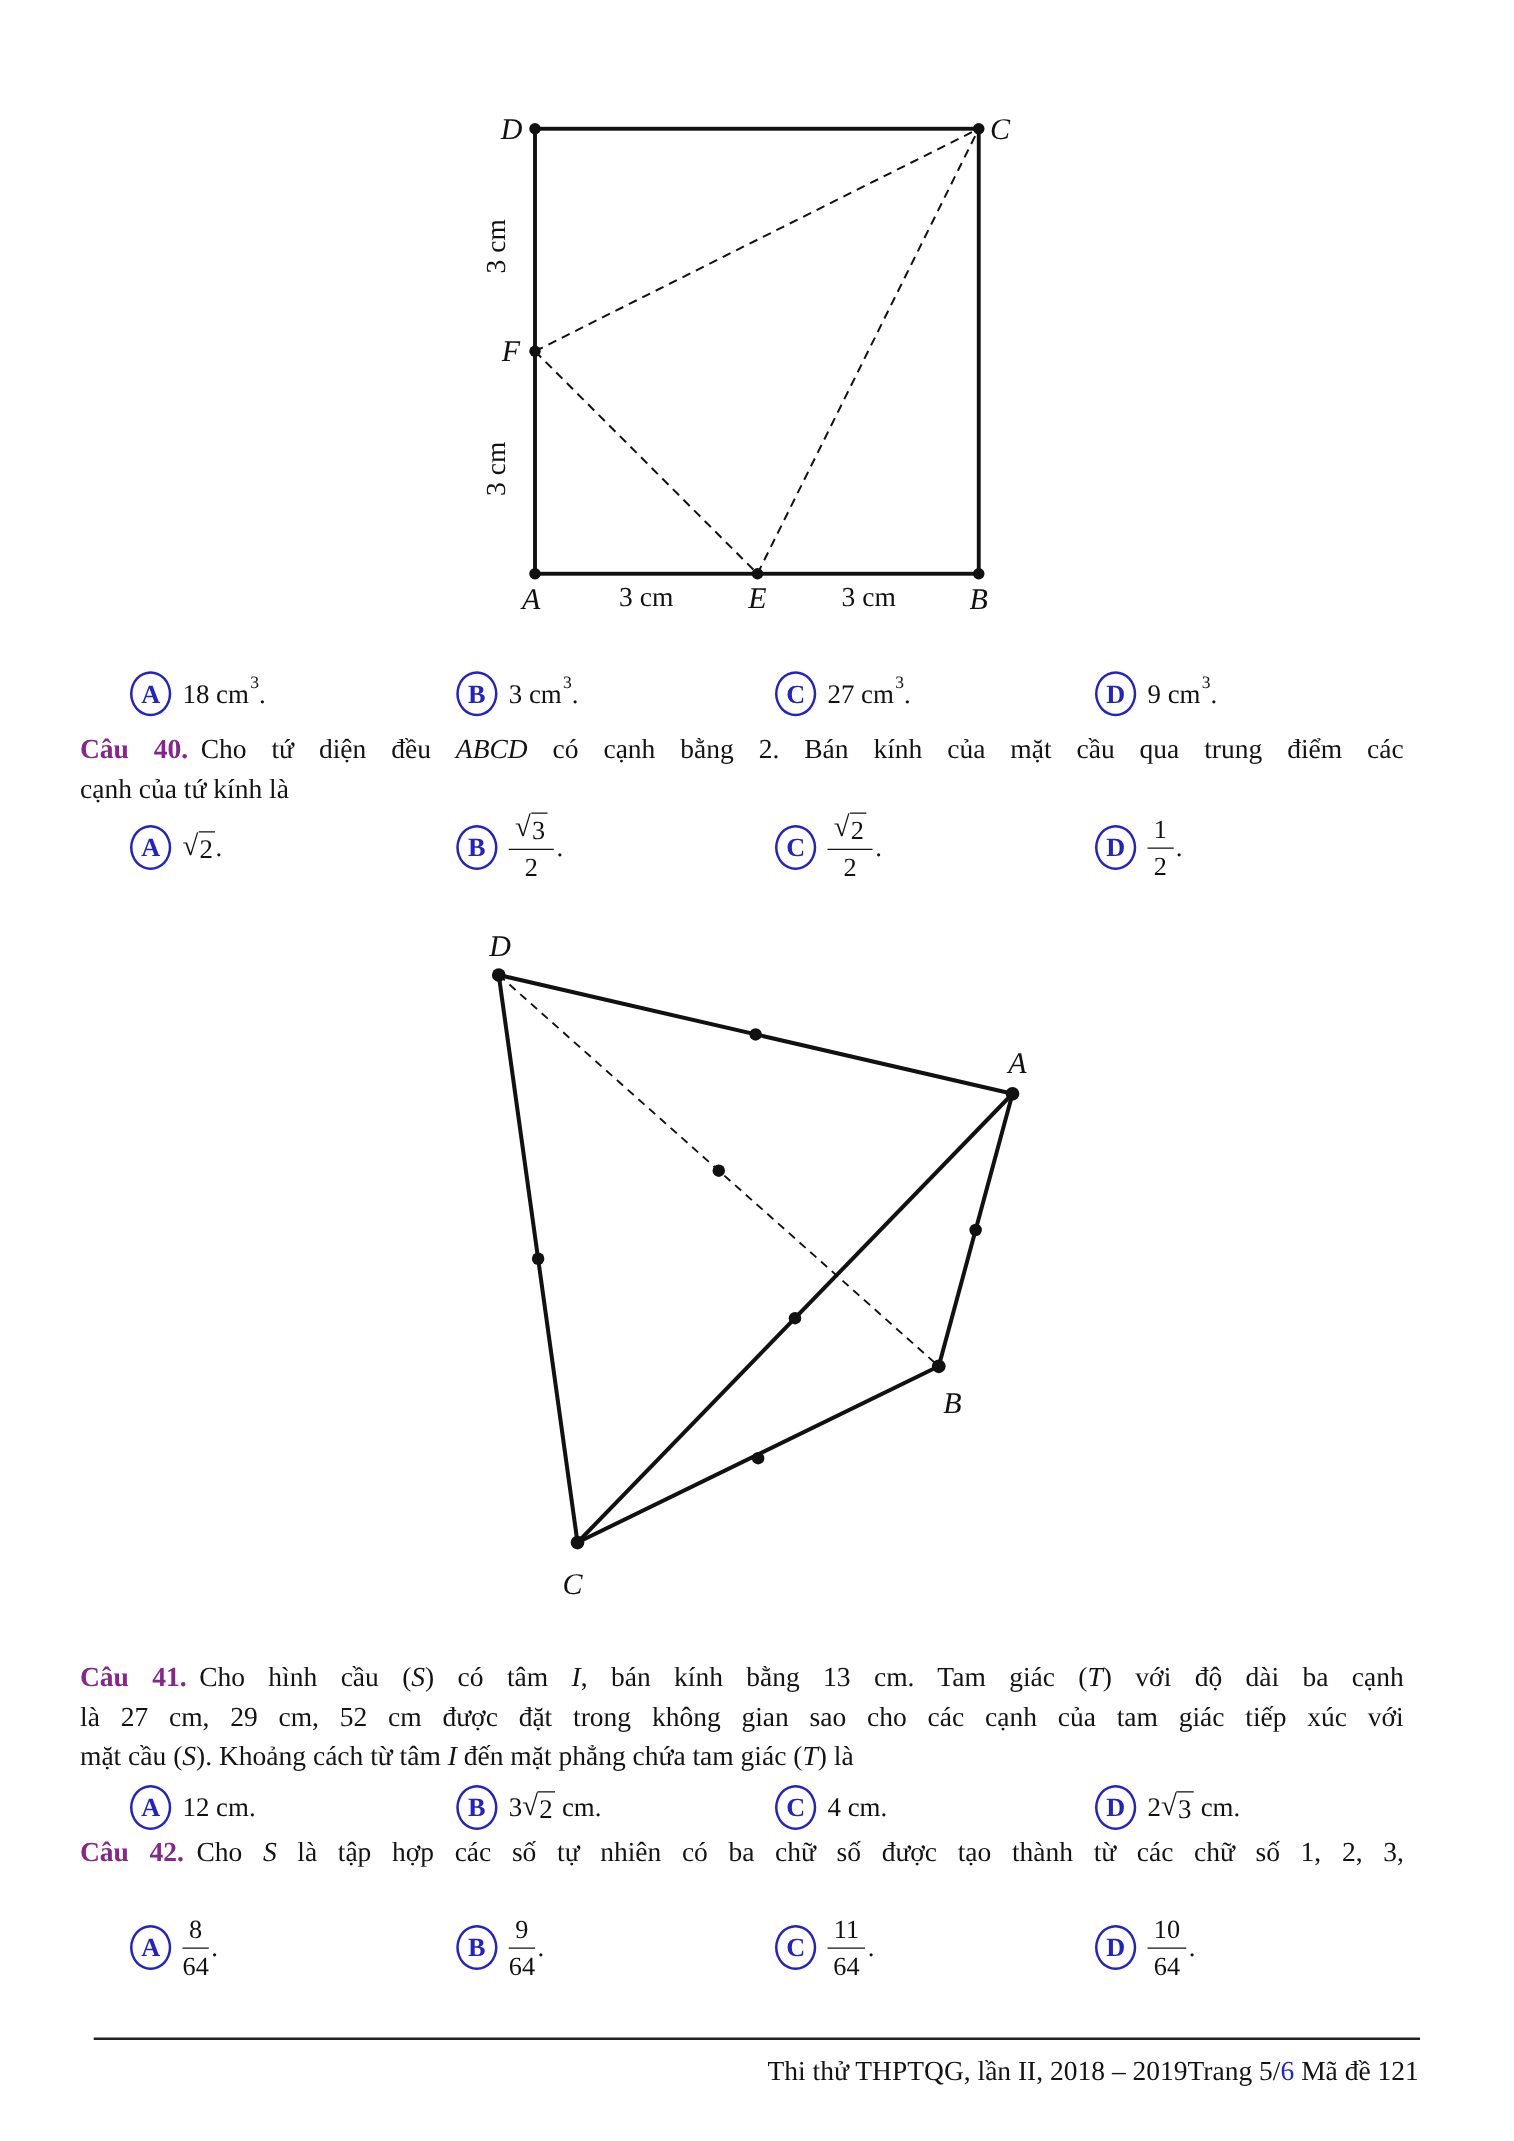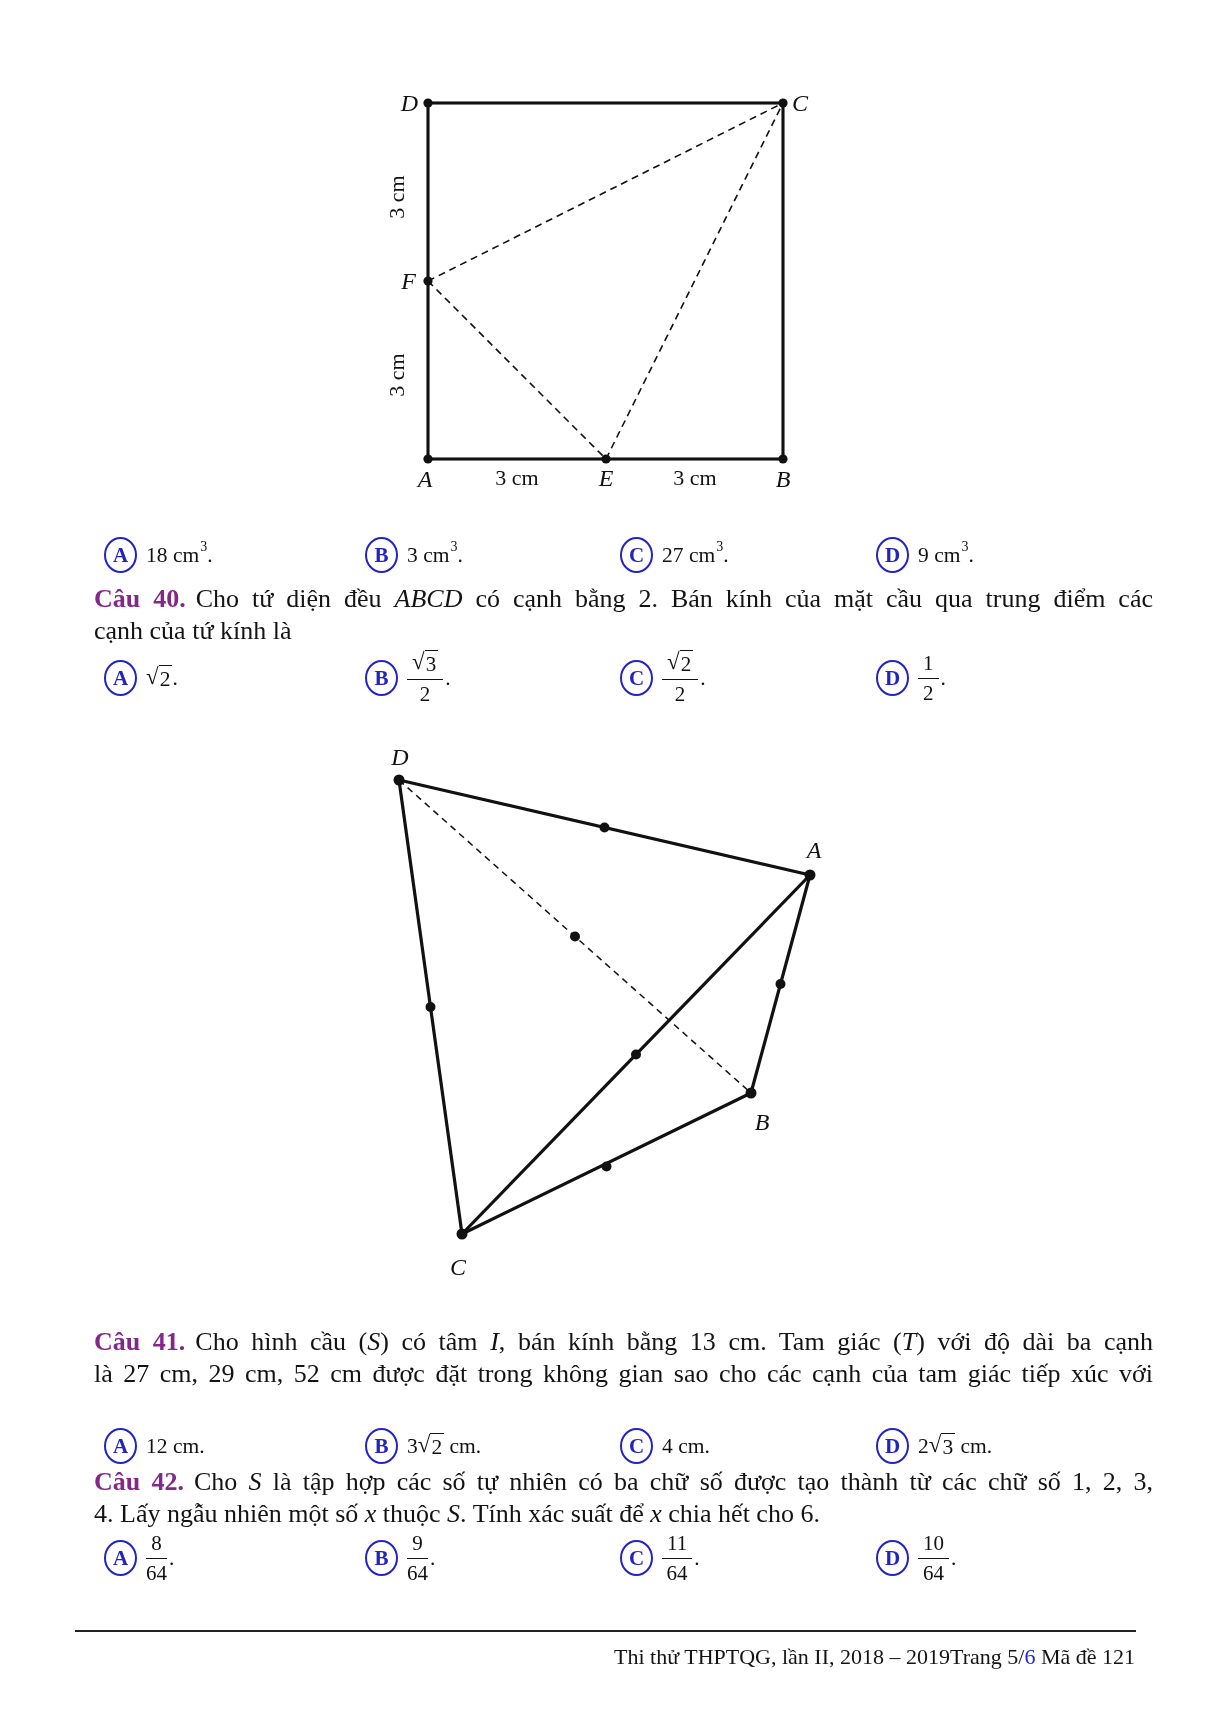--- a/index.html
+++ b/index.html
@@ -6,21 +6,21 @@
   #page{
     position:relative; width:1211px; height:1713px; background:#ffffff;
     font-family:"Liberation Serif","DejaVu Serif",serif; color:#111;
     overflow:hidden; margin:0 auto;
   }
   svg text{font-family:"Liberation Serif","DejaVu Serif",serif;}
   .fig{position:absolute;}
   .vlabel{font-style:italic;font-size:24px;fill:#111;}
   .dim{font-size:22px;fill:#111;}
 
-  .qblock{position:absolute; left:94px; width:1059px; font-size:26px; line-height:31.5px; color:#131313;}
+  .qblock{position:absolute; left:64px; width:1059px; font-size:22px; line-height:31.5px; color:#131313;}
   .qline{display:block;}
   .just{text-align:justify; text-align-last:justify;}
   .qlabel{font-weight:bold; color:#83288a; margin-right:10px;}
   .mi{font-style:italic;}
 
   .optrow{position:absolute; left:0; width:1211px; height:62px;}
   .opt{position:absolute; top:0; height:62px; display:flex; align-items:center; gap:9px; font-size:21.5px;}
   .circ{
     flex:0 0 auto; width:33px; height:36px; border:2px solid #2323c3; border-radius:50%;
     display:flex; align-items:center; justify-content:center;
@@ -157,20 +157,21 @@
 
     <text x="70" y="25" text-anchor="middle" class="vlabel">D</text>
     <text x="484" y="118" text-anchor="middle" class="vlabel">A</text>
     <text x="432" y="390" text-anchor="middle" class="vlabel">B</text>
     <text x="128" y="535" text-anchor="middle" class="vlabel">C</text>
   </svg>
 
   <div class="qblock" style="top:1326px;">
     <div class="qline just"><span class="qlabel">Câu 41.</span><span><span>Cho hình cầu (</span><span class="mi">S</span><span>) có tâm </span><span class="mi">I</span><span>, bán kính bằng 13 cm. Tam giác (</span><span class="mi">T</span><span>) với độ dài ba cạnh</span></span></div>
     <div class="qline just"><span><span>là 27 cm, 29 cm, 52 cm được đặt trong không gian sao cho các cạnh của tam giác tiếp xúc với</span></span></div>
+    <div class="qline"><span><span>mặt cầu (</span><span class="mi">S</span><span>). Khoảng cách từ tâm </span><span class="mi">I</span><span> đến mặt phẳng chứa tam giác (</span><span class="mi">T</span><span>) là</span></span></div>
   </div>
 
   <div class="optrow" style="top:1424px; height:44px;">
     <div class="opt" style="left:104px; height:44px;">
       <span class="circ">
           <span>A</span>
         </span>
       <span class="otext">12 cm.</span>
     </div>
     <div class="opt" style="left:365px; height:44px;">
@@ -188,21 +189,20 @@
     <div class="opt" style="left:876px; height:44px;">
       <span class="circ">
           <span>D</span>
         </span>
       <span class="otext"><span>2</span><span class="sqrt"><span class="rsym">√</span><span class="rad">3</span></span><span> cm.</span></span>
     </div>
   </div>
 
   <div class="qblock" style="top:1466px;">
     <div class="qline just"><span class="qlabel">Câu 42.</span><span><span>Cho </span><span class="mi">S</span><span> là tập hợp các số tự nhiên có ba chữ số được tạo thành từ các chữ số 1, 2, 3,</span></span></div>
-    <div class="qline"><span><span>4. Lấy ngẫu nhiên một số </span><span class="mi">x</span><span> thuộc </span><span class="mi">S</span><span>. Tính xác suất để </span><span class="mi">x</span><span> chia hết cho 6.</span></span></div>
   </div>
 
   <div class="optrow" style="top:1526px; height:64px;">
     <div class="opt" style="left:104px; height:64px;">
       <span class="circ">
           <span>A</span>
         </span>
       <span class="otext"><span class="frac"><span class="fnum">8</span><span class="fden">64</span></span><span>.</span></span>
     </div>
     <div class="opt" style="left:365px; height:64px;">

